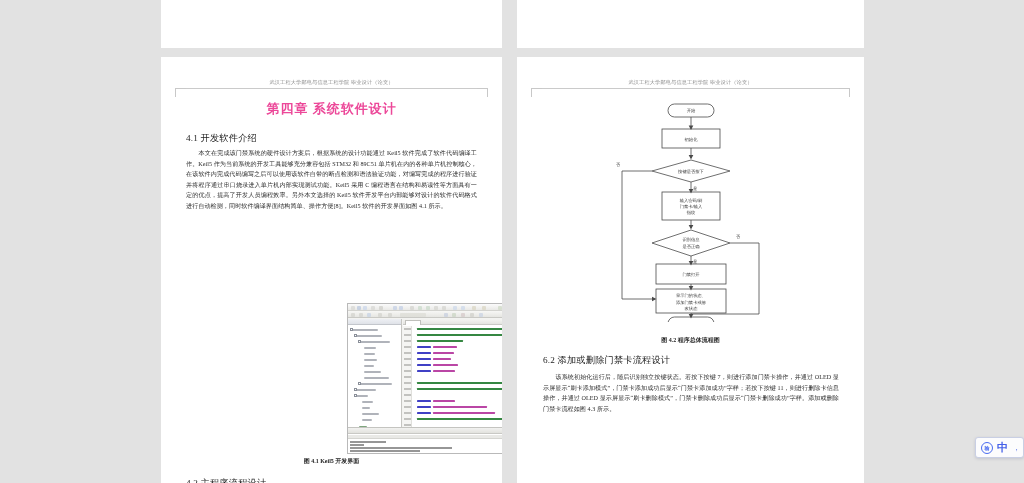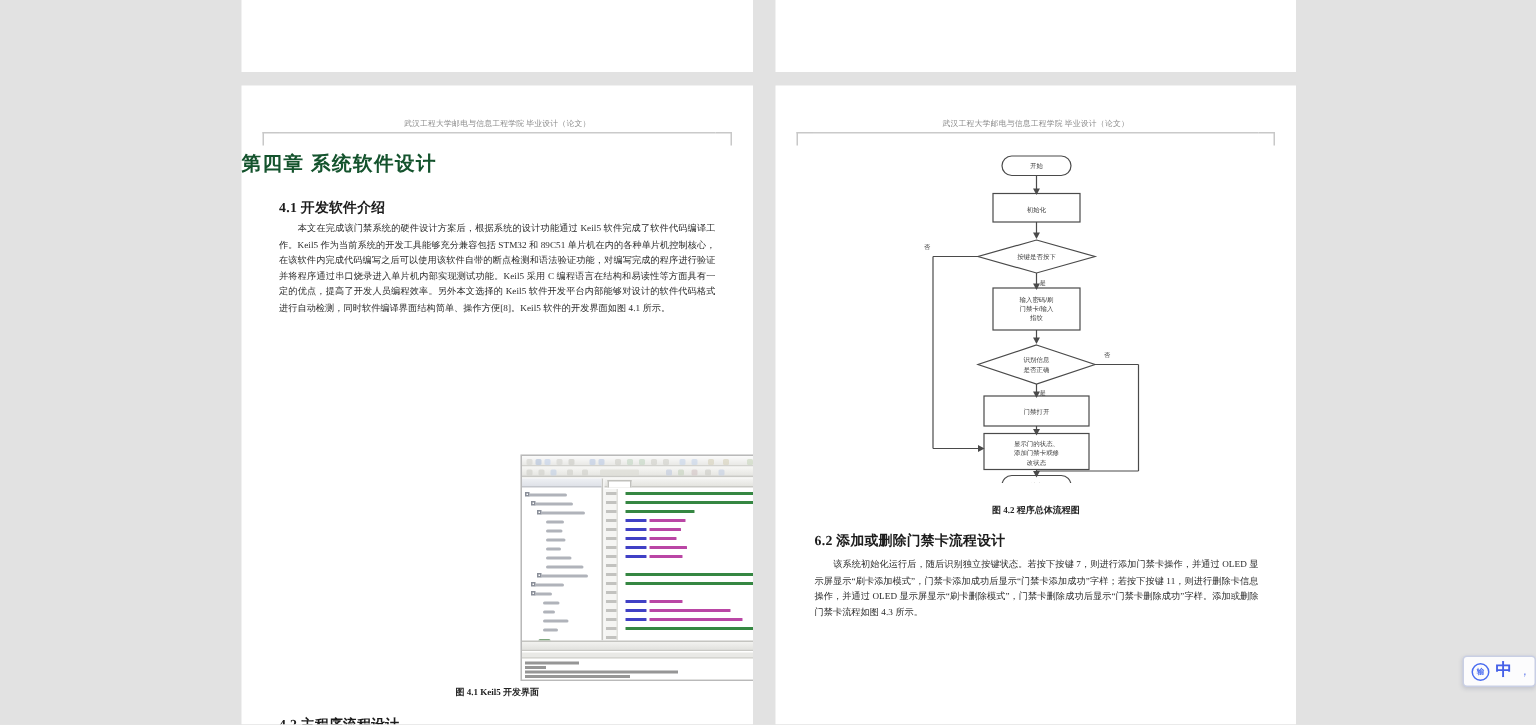--- a/index.html
+++ b/index.html
@@ -42,28 +42,28 @@
   }
   .head-rule {
     position: absolute;
     border-top: 1px solid #cacaca;
     height: 0;
   }
 
   
   .chapter-title {
     position: absolute; left: 0; right: 0;
-    text-align: left;
+    text-align: center;
     font-size: 13px; font-weight: bold;
-    color: #14532d;
+    color: #ec4899;
     letter-spacing: 1px;
   }
   .sec-head {
     position: absolute;
-    font-size: 9.2px; font-weight: bold;
+    font-size: 9.2px; font-weight: normal;
     color: #1c1c1c;
     letter-spacing: .2px;
     white-space: nowrap;
   }
   .body-par {
     position: absolute;
     font-size: 6.1px;
     line-height: 10.6px;
     color: #2a2a2a;
     text-align: justify;

